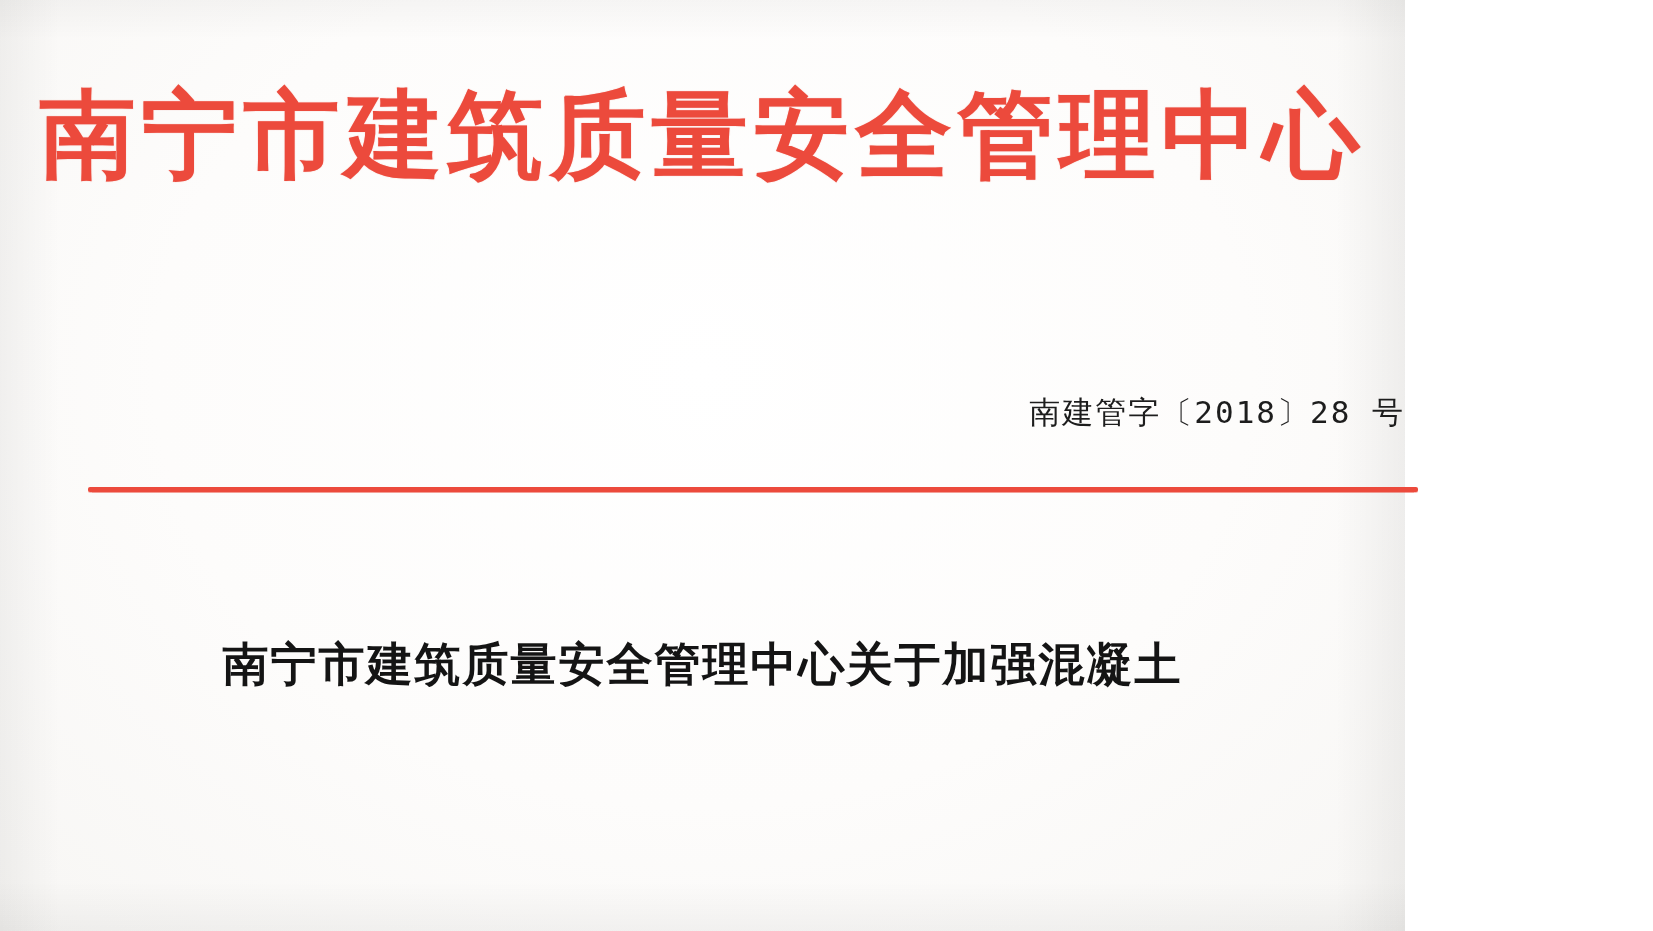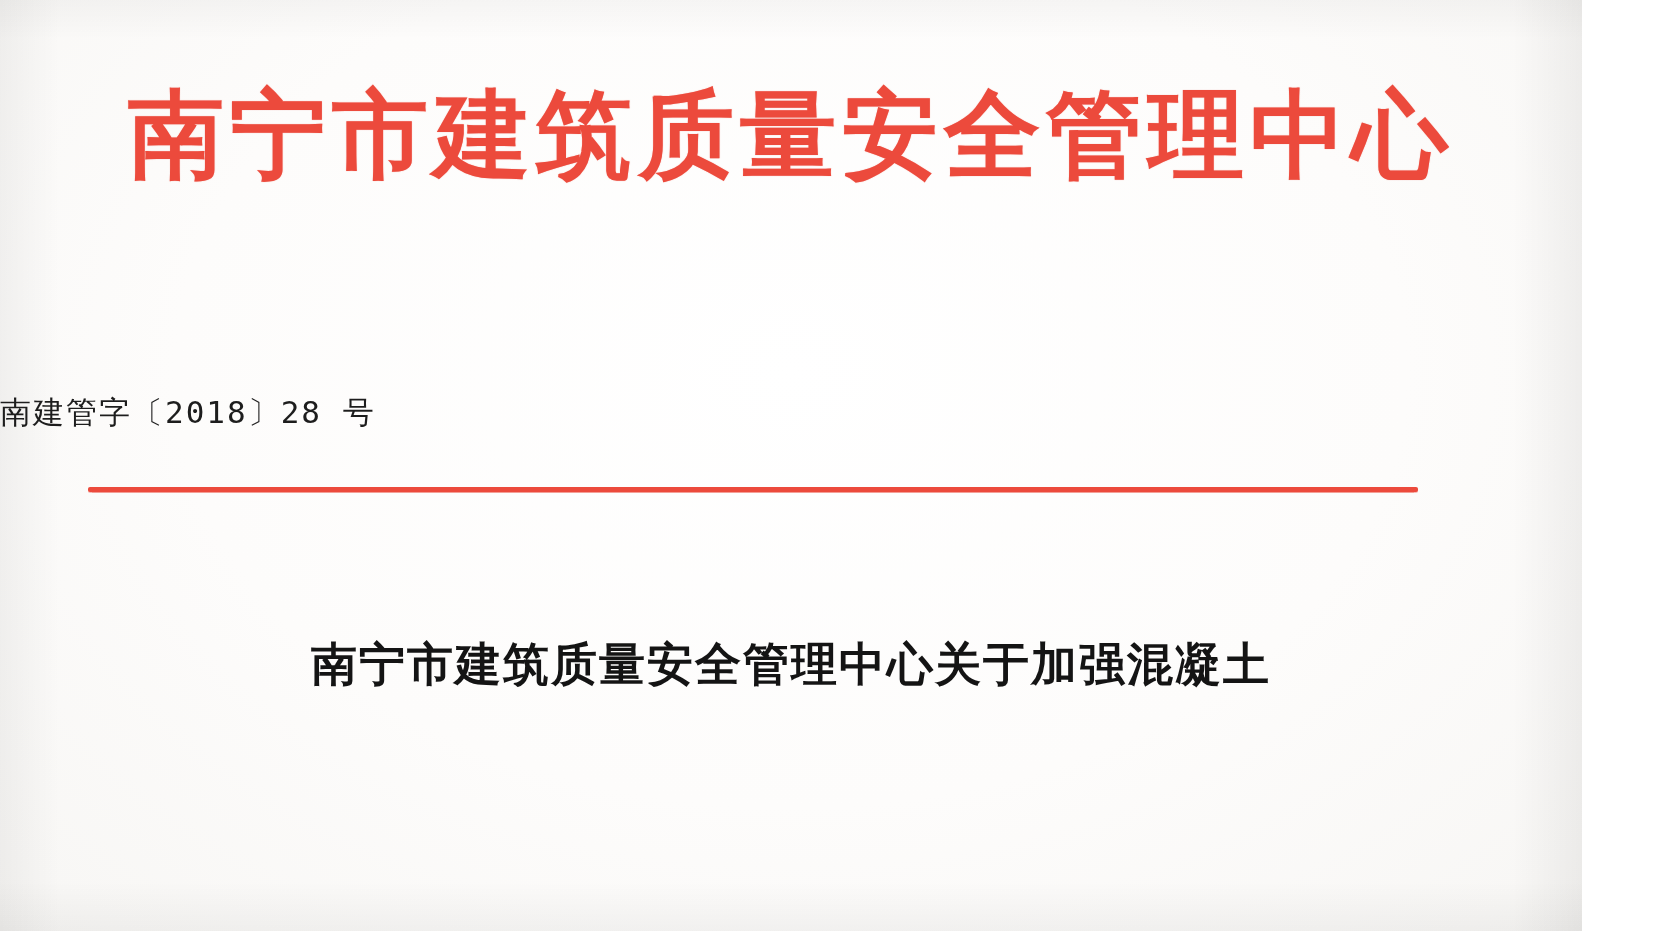--- a/index.html
+++ b/index.html
@@ -8,21 +8,21 @@
   }
   body {
     width: 1653px;
     height: 931px;
     background: #ffffff;
     font-family: "DejaVu Serif", "Liberation Serif", serif;
     overflow: hidden;
   }
   .page {
     position: relative;
-    width: 1582px;
+    width: 1405px;
     height: 931px;
     background: #fdfcfa;
     background-image:
       radial-gradient(ellipse at 50% 40%, #ffffff 0%, #fdfcfb 55%, #f7f6f4 100%);
     box-sizing: border-box;
   }
   
   .page::before {
     content: "";
     position: absolute;
@@ -49,21 +49,21 @@
     line-height: 1.18;
     white-space: nowrap;
     text-shadow: 0 0 1px rgba(236,74,60,0.5);
   }
 
   .doc-number {
     position: absolute;
     top: 392px;
     left: 0;
     width: 100%;
-    text-align: left;
+    text-align: right;
     color: #1d1d1d;
     font-family: "DejaVu Sans Mono", "Liberation Mono", monospace;
     font-size: 31px;
     letter-spacing: 2px;
     white-space: nowrap;
   }
 
   .red-rule {
     position: absolute;
     top: 487px;

